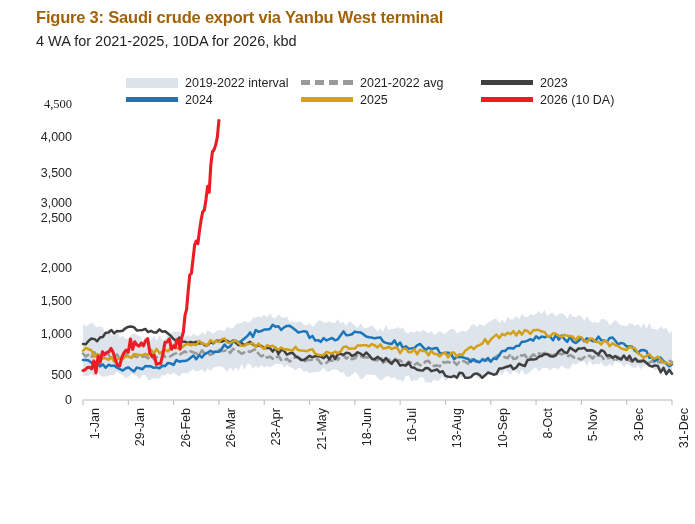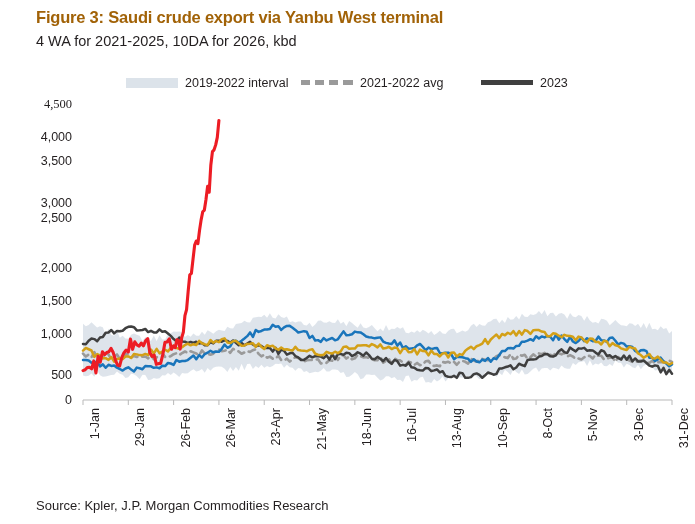--- a/index.html
+++ b/index.html
@@ -84,32 +84,46 @@
       </div>
       <div class="legend-item col2">
         <span class="swatch dashed"></span>
         <span class="legend-label">2021-2022 avg</span>
       </div>
       <div class="legend-item col3">
         <span class="swatch s2023"></span>
         <span class="legend-label">2023</span>
       </div>
     </div>
+    <div class="legend-row">
+      <div class="legend-item col1">
+        <span class="swatch s2024"></span>
+        <span class="legend-label">2024</span>
+      </div>
+      <div class="legend-item col2">
+        <span class="swatch s2025"></span>
+        <span class="legend-label">2025</span>
+      </div>
+      <div class="legend-item col3">
+        <span class="swatch s2026"></span>
+        <span class="legend-label">2026 (10 DA)</span>
+      </div>
+    </div>
   </div>
 
   <div id="plot-wrap">
     <div id="ylabels">
         <div class="ytick" style="top: 304px;">0</div>
         <div class="ytick" style="top: 279px;">500</div>
         <div class="ytick" style="top: 238.222px;">1,000</div>
         <div class="ytick" style="top: 205.333px;">1,500</div>
         <div class="ytick" style="top: 172.444px;">2,000</div>
         <div class="ytick" style="top: 122px;">2,500</div>
         <div class="ytick" style="top: 106.667px;">3,000</div>
-        <div class="ytick" style="top: 65px;">3,500</div>
+        <div class="ytick" style="top: 77px;">3,500</div>
         <div class="ytick" style="top: 40.8889px;">4,000</div>
         <div class="ytick" style="top: 8px; font-family: Liberation Serif, serif;">4,500</div>
       </div>
     <svg class="plot" id="plot-svg" width="695" height="310">
         <path d="M83.00 227.65L85.83 230.30L88.66 229.04L91.50 226.31L94.33 229.08L97.16 231.43L99.99 230.28L102.82 231.27L105.65 238.67L108.49 232.65L111.32 239.01L114.15 239.78L116.98 234.66L119.81 241.74L122.64 239.72L125.48 242.61L128.31 242.63L131.14 238.77L133.97 237.46L136.80 238.78L139.63 239.77L142.47 245.00L145.30 241.31L148.13 242.53L150.96 244.97L153.79 239.49L156.63 244.96L159.46 239.16L162.29 243.41L165.12 243.62L167.95 237.97L170.78 237.15L173.62 235.59L176.45 235.76L179.28 235.46L182.11 235.97L184.94 240.92L187.77 239.06L190.61 240.75L193.44 237.40L196.27 239.73L199.10 239.84L201.93 235.79L204.76 238.75L207.60 234.20L210.43 235.83L213.26 237.76L216.09 235.21L218.92 233.74L221.75 234.56L224.59 235.08L227.42 230.83L230.25 232.23L233.08 232.38L235.91 228.10L238.75 227.40L241.58 227.11L244.41 224.86L247.24 226.31L250.07 226.42L252.90 221.78L255.74 221.27L258.57 220.79L261.40 220.96L264.23 218.84L267.06 221.86L269.89 217.18L272.73 221.63L275.56 222.55L278.39 218.26L281.22 221.03L284.05 221.91L286.88 220.62L289.72 226.23L292.55 225.21L295.38 226.49L298.21 225.43L301.04 225.41L303.88 228.98L306.71 229.60L309.54 226.85L312.37 230.98L315.20 228.61L318.03 224.71L320.87 224.46L323.70 226.54L326.53 226.69L329.36 225.33L332.19 226.85L335.02 226.90L337.86 223.24L340.69 227.63L343.52 225.70L346.35 230.23L349.18 224.98L352.01 227.00L354.85 229.39L357.68 231.70L360.51 227.30L363.34 231.53L366.17 232.34L369.00 230.98L371.84 229.00L374.67 232.30L377.50 235.25L380.33 232.54L383.16 235.14L386.00 229.08L388.83 234.57L391.66 232.74L394.49 232.95L397.32 231.06L400.15 232.68L402.99 231.17L405.82 236.69L408.65 237.24L411.48 235.62L414.31 236.68L417.14 234.18L419.98 236.53L422.81 233.69L425.64 235.22L428.47 237.54L431.30 234.89L434.13 239.02L436.97 237.28L439.80 234.75L442.63 237.51L445.46 238.08L448.29 234.65L451.13 233.04L453.96 232.72L456.79 237.25L459.62 235.95L462.45 234.44L465.28 235.73L468.12 234.28L470.95 229.65L473.78 227.72L476.61 231.09L479.44 227.98L482.27 229.41L485.11 229.64L487.94 226.14L490.77 225.35L493.60 223.03L496.43 222.74L499.26 227.24L502.10 223.76L504.93 227.00L507.76 221.08L510.59 223.80L513.42 223.14L516.25 219.89L519.09 223.61L521.92 217.80L524.75 220.85L527.58 221.10L530.41 218.34L533.25 219.01L536.08 218.08L538.91 215.03L541.74 218.20L544.57 214.01L547.40 220.25L550.24 216.89L553.07 216.74L555.90 220.60L558.73 217.71L561.56 216.89L564.39 218.53L567.23 222.72L570.06 216.94L572.89 220.47L575.72 221.27L578.55 218.93L581.38 219.93L584.22 224.75L587.05 219.88L589.88 224.53L592.71 226.66L595.54 226.11L598.38 227.56L601.21 222.84L604.04 223.14L606.87 224.83L609.70 229.25L612.53 226.73L615.37 224.10L618.20 227.12L621.03 229.33L623.86 229.39L626.69 230.16L629.52 227.31L632.36 227.76L635.19 230.05L638.02 227.87L640.85 232.07L643.68 227.11L646.51 232.83L649.35 226.78L652.18 233.26L655.01 232.73L657.84 234.28L660.67 230.27L663.50 232.92L666.34 232.00L669.17 237.50L672.00 234.93L672.00 274.40L669.17 277.29L666.34 277.01L663.50 275.77L660.67 275.30L657.84 274.08L655.01 274.44L652.18 270.99L649.35 269.96L646.51 268.20L643.68 269.68L640.85 273.27L638.02 268.78L635.19 272.14L632.36 271.37L629.52 269.10L626.69 267.75L623.86 271.50L621.03 266.83L618.20 266.84L615.37 264.52L612.53 270.05L609.70 267.90L606.87 270.32L604.04 270.07L601.21 266.49L598.38 268.60L595.54 267.46L592.71 269.40L589.88 264.17L587.05 270.04L584.22 264.94L581.38 265.76L578.55 266.30L575.72 269.06L572.89 266.98L570.06 272.63L567.23 272.71L564.39 271.93L561.56 269.59L558.73 273.61L555.90 272.36L553.07 271.81L550.24 274.57L547.40 272.08L544.57 271.99L541.74 272.51L538.91 276.12L536.08 271.50L533.25 272.71L530.41 275.42L527.58 278.04L524.75 278.38L521.92 273.55L519.09 278.07L516.25 275.92L513.42 273.12L510.59 278.88L507.76 276.06L504.93 273.78L502.10 279.35L499.26 276.83L496.43 280.89L493.60 277.54L490.77 275.41L487.94 276.71L485.11 276.07L482.27 281.57L479.44 283.17L476.61 280.56L473.78 278.86L470.95 280.96L468.12 280.62L465.28 279.54L462.45 281.70L459.62 281.28L456.79 281.88L453.96 279.75L451.13 279.77L448.29 282.13L445.46 285.44L442.63 280.29L439.80 283.87L436.97 285.43L434.13 282.99L431.30 286.92L428.47 286.05L425.64 286.57L422.81 280.84L419.98 281.49L417.14 284.49L414.31 283.89L411.48 285.86L408.65 279.61L405.82 279.89L402.99 285.98L400.15 283.80L397.32 284.07L394.49 281.12L391.66 282.18L388.83 280.26L386.00 280.24L383.16 283.35L380.33 284.46L377.50 281.64L374.67 278.71L371.84 279.02L369.00 278.42L366.17 278.50L363.34 282.22L360.51 283.13L357.68 278.25L354.85 275.88L352.01 278.87L349.18 280.87L346.35 281.00L343.52 275.94L340.69 276.93L337.86 273.90L335.02 273.58L332.19 273.42L329.36 275.47L326.53 275.49L323.70 271.88L320.87 274.83L318.03 276.14L315.20 275.73L312.37 276.47L309.54 277.29L306.71 275.08L303.88 276.02L301.04 272.56L298.21 271.89L295.38 274.79L292.55 271.68L289.72 271.14L286.88 268.79L284.05 271.78L281.22 267.38L278.39 268.11L275.56 267.75L272.73 270.02L269.89 271.23L267.06 269.95L264.23 271.73L261.40 268.69L258.57 272.00L255.74 269.91L252.90 273.10L250.07 267.65L247.24 267.93L244.41 274.31L241.58 267.82L238.75 274.80L235.91 271.01L233.08 275.11L230.25 270.95L227.42 276.10L224.59 272.74L221.75 270.77L218.92 270.59L216.09 270.75L213.26 271.67L210.43 274.73L207.60 272.04L204.76 276.64L201.93 272.97L199.10 274.68L196.27 275.50L193.44 273.18L190.61 275.04L187.77 277.15L184.94 277.60L182.11 276.97L179.28 281.02L176.45 278.62L173.62 276.40L170.78 279.04L167.95 277.09L165.12 279.58L162.29 279.33L159.46 282.22L156.63 282.67L153.79 282.12L150.96 283.78L148.13 284.00L145.30 278.89L142.47 278.85L139.63 283.31L136.80 280.17L133.97 278.18L131.14 277.70L128.31 281.23L125.48 281.97L122.64 278.63L119.81 277.65L116.98 275.53L114.15 278.74L111.32 278.91L108.49 279.79L105.65 280.43L102.82 280.69L99.99 279.37L97.16 274.33L94.33 280.86L91.50 277.41L88.66 279.78L85.83 280.32L83.00 279.55Z" fill="#dce3ea" stroke="none" opacity="0.95"></path>
         <path d="M83.00 257.54L85.83 260.56L88.66 258.56L91.50 261.34L94.33 256.08L97.16 261.11L99.99 260.30L102.82 262.03L105.65 256.83L108.49 258.50L111.32 263.32L114.15 260.78L116.98 258.50L119.81 262.71L122.64 262.79L125.48 258.42L128.31 258.32L131.14 261.53L133.97 259.96L136.80 261.06L139.63 259.83L142.47 260.69L145.30 260.49L148.13 262.29L150.96 259.42L153.79 263.12L156.63 261.43L159.46 257.25L162.29 257.24L165.12 260.92L167.95 261.37L170.78 260.07L173.62 258.20L176.45 257.21L179.28 259.02L182.11 257.05L184.94 255.49L187.77 257.13L190.61 255.28L193.44 256.36L196.27 257.48L199.10 259.42L201.93 254.44L204.76 257.41L207.60 257.77L210.43 258.80L213.26 257.68L216.09 254.54L218.92 253.47L221.75 255.24L224.59 254.74L227.42 253.72L230.25 256.81L233.08 252.75L235.91 254.69L238.75 255.39L241.58 257.79L244.41 256.41L247.24 254.94L250.07 256.01L252.90 254.22L255.74 253.19L258.57 257.88L261.40 260.30L264.23 258.61L267.06 261.67L269.89 260.60L272.73 262.68L275.56 262.79L278.39 259.76L281.22 264.02L284.05 264.70L286.88 262.59L289.72 265.64L292.55 263.08L295.38 261.20L298.21 261.93L301.04 263.24L303.88 265.68L306.71 264.30L309.54 263.98L312.37 264.02L315.20 263.68L318.03 263.28L320.87 267.50L323.70 267.02L326.53 266.83L329.36 264.25L332.19 264.71L335.02 260.08L337.86 263.89L340.69 259.63L343.52 259.45L346.35 262.55L349.18 260.57L352.01 263.35L354.85 262.35L357.68 258.83L360.51 260.18L363.34 261.38L366.17 261.13L369.00 262.12L371.84 263.26L374.67 264.21L377.50 264.15L380.33 260.46L383.16 266.74L386.00 264.78L388.83 262.88L391.66 267.80L394.49 262.52L397.32 264.07L400.15 264.40L402.99 266.62L405.82 268.85L408.65 265.63L411.48 266.83L414.31 269.01L417.14 266.93L419.98 269.19L422.81 268.64L425.64 265.22L428.47 264.85L431.30 268.92L434.13 269.93L436.97 269.40L439.80 270.19L442.63 265.99L445.46 266.61L448.29 265.75L451.13 267.54L453.96 265.86L456.79 268.75L459.62 265.62L462.45 264.83L465.28 265.79L468.12 267.62L470.95 262.75L473.78 264.48L476.61 265.72L479.44 263.96L482.27 262.89L485.11 263.65L487.94 264.30L490.77 262.93L493.60 262.55L496.43 260.12L499.26 259.05L502.10 260.21L504.93 261.38L507.76 262.09L510.59 258.03L513.42 263.00L516.25 262.54L519.09 258.60L521.92 259.77L524.75 258.76L527.58 262.84L530.41 261.26L533.25 258.37L536.08 260.47L538.91 257.38L541.74 258.24L544.57 256.84L547.40 260.19L550.24 258.71L553.07 259.98L555.90 256.48L558.73 257.34L561.56 258.33L564.39 256.87L567.23 260.59L570.06 259.16L572.89 260.50L575.72 263.02L578.55 262.54L581.38 263.49L584.22 261.32L587.05 259.43L589.88 260.06L592.71 262.43L595.54 258.73L598.38 259.81L601.21 259.82L604.04 263.42L606.87 262.80L609.70 261.59L612.53 261.58L615.37 265.68L618.20 261.11L621.03 263.41L623.86 264.45L626.69 262.88L629.52 264.65L632.36 265.88L635.19 266.57L638.02 265.00L640.85 264.51L643.68 264.95L646.51 266.44L649.35 267.00L652.18 264.78L655.01 267.20L657.84 266.15L660.67 265.85L663.50 266.09L666.34 266.09L669.17 264.50L672.00 265.85" fill="none" stroke="#9a9a9a" stroke-width="2.6" stroke-linejoin="round" stroke-linecap="round" stroke-dasharray="7 5"></path>
         <path d="M83.00 247.98L85.83 248.35L88.66 244.72L91.50 242.59L94.33 243.11L97.16 245.16L99.99 241.56L102.82 240.95L105.65 236.70L108.49 236.55L111.32 234.02L114.15 237.36L116.98 234.90L119.81 235.34L122.64 234.78L125.48 232.20L128.31 230.78L131.14 230.49L133.97 231.18L136.80 234.40L139.63 234.25L142.47 234.01L145.30 232.92L148.13 236.07L150.96 234.86L153.79 236.40L156.63 236.46L159.46 233.34L162.29 235.71L165.12 235.19L167.95 237.44L170.78 239.93L173.62 243.09L176.45 245.14L179.28 241.50L182.11 245.40L184.94 245.73L187.77 247.13L190.61 245.94L193.44 246.99L196.27 245.76L199.10 247.48L201.93 247.02L204.76 249.28L207.60 249.18L210.43 246.07L213.26 247.40L216.09 244.85L218.92 244.66L221.75 245.73L224.59 244.17L227.42 244.91L230.25 246.77L233.08 244.45L235.91 246.76L238.75 249.31L241.58 246.86L244.41 249.32L247.24 247.67L250.07 245.84L252.90 248.54L255.74 250.24L258.57 249.25L261.40 250.06L264.23 251.97L267.06 251.98L269.89 252.00L272.73 255.60L275.56 251.80L278.39 257.86L281.22 253.68L284.05 254.71L286.88 258.62L289.72 257.27L292.55 256.68L295.38 260.05L298.21 261.38L301.04 264.02L303.88 263.88L306.71 261.99L309.54 259.79L312.37 261.36L315.20 260.04L318.03 260.24L320.87 260.59L323.70 262.12L326.53 259.38L329.36 263.57L332.19 258.44L335.02 263.09L337.86 258.30L340.69 257.82L343.52 258.85L346.35 256.74L349.18 257.13L352.01 260.07L354.85 258.70L357.68 256.25L360.51 257.65L363.34 259.65L366.17 256.51L369.00 259.12L371.84 262.84L374.67 263.28L377.50 260.88L380.33 262.83L383.16 265.18L386.00 262.02L388.83 265.78L391.66 267.63L394.49 263.95L397.32 265.23L400.15 269.66L402.99 268.85L405.82 269.70L408.65 266.67L411.48 271.35L414.31 271.66L417.14 273.66L419.98 274.28L422.81 274.56L425.64 272.01L428.47 272.32L431.30 275.12L434.13 274.36L436.97 273.44L439.80 276.44L442.63 275.17L445.46 279.88L448.29 280.80L451.13 281.10L453.96 279.78L456.79 281.86L459.62 276.65L462.45 277.12L465.28 281.83L468.12 281.86L470.95 281.14L473.78 278.17L476.61 277.41L479.44 278.85L482.27 281.76L485.11 279.22L487.94 276.56L490.77 277.47L493.60 278.71L496.43 277.85L499.26 272.49L502.10 272.46L504.93 271.32L507.76 270.55L510.59 269.39L513.42 273.24L516.25 271.44L519.09 267.66L521.92 269.02L524.75 270.13L527.58 264.08L530.41 263.41L533.25 263.51L536.08 263.13L538.91 260.58L541.74 259.98L544.57 258.16L547.40 258.00L550.24 260.20L553.07 260.58L555.90 259.29L558.73 255.28L561.56 253.38L564.39 256.07L567.23 256.99L570.06 251.58L572.89 253.70L575.72 255.36L578.55 252.37L581.38 252.63L584.22 251.83L587.05 254.67L589.88 254.17L592.71 254.38L595.54 256.59L598.38 258.44L601.21 254.25L604.04 255.41L606.87 259.95L609.70 259.18L612.53 261.68L615.37 260.10L618.20 262.07L621.03 263.44L623.86 259.45L626.69 263.63L629.52 259.83L632.36 265.27L635.19 262.46L638.02 265.40L640.85 265.53L643.68 264.50L646.51 267.01L649.35 269.68L652.18 270.68L655.01 269.38L657.84 269.99L660.67 276.35L663.50 271.82L666.34 278.14L669.17 273.84L672.00 277.69" fill="none" stroke="#3f3f3f" stroke-width="2.5" stroke-linejoin="round" stroke-linecap="round"></path>
         <path d="M83.00 263.97L85.83 263.94L88.66 264.43L91.50 266.78L94.33 266.40L97.16 265.71L99.99 270.37L102.82 268.38L105.65 271.75L108.49 268.77L111.32 269.90L114.15 269.42L116.98 271.73L119.81 273.00L122.64 274.55L125.48 272.50L128.31 271.28L131.14 273.46L133.97 275.44L136.80 271.60L139.63 272.22L142.47 273.20L145.30 270.00L148.13 270.20L150.96 270.36L153.79 271.83L156.63 271.36L159.46 272.19L162.29 269.72L165.12 270.09L167.95 266.92L170.78 267.50L173.62 268.87L176.45 263.97L179.28 265.66L182.11 265.00L184.94 265.01L187.77 264.08L190.61 261.82L193.44 259.48L196.27 263.26L199.10 259.13L201.93 261.53L204.76 258.05L207.60 256.67L210.43 254.75L213.26 256.33L216.09 255.58L218.92 255.82L221.75 252.79L224.59 248.53L227.42 251.80L230.25 250.28L233.08 245.30L235.91 244.66L238.75 246.86L241.58 244.75L244.41 242.50L247.24 240.14L250.07 236.44L252.90 240.90L255.74 234.02L258.57 235.89L261.40 234.95L264.23 233.52L267.06 233.55L269.89 232.96L272.73 228.71L275.56 230.78L278.39 230.21L281.22 233.91L284.05 231.39L286.88 229.92L289.72 229.87L292.55 231.71L295.38 233.95L298.21 236.53L301.04 235.86L303.88 235.16L306.71 235.79L309.54 242.04L312.37 239.94L315.20 244.47L318.03 244.13L320.87 245.83L323.70 242.10L326.53 244.42L329.36 243.22L332.19 242.00L335.02 244.31L337.86 243.31L340.69 239.34L343.52 235.37L346.35 239.23L349.18 238.91L352.01 238.24L354.85 235.62L357.68 236.37L360.51 236.41L363.34 238.25L366.17 240.55L369.00 241.22L371.84 241.59L374.67 242.34L377.50 241.71L380.33 241.37L383.16 245.52L386.00 246.87L388.83 247.52L391.66 247.97L394.49 244.40L397.32 249.69L400.15 246.46L402.99 252.13L405.82 250.29L408.65 252.64L411.48 252.38L414.31 252.08L417.14 249.27L419.98 247.99L422.81 250.93L425.64 254.26L428.47 251.62L431.30 253.18L434.13 252.34L436.97 251.92L439.80 257.00L442.63 257.14L445.46 256.65L448.29 256.75L451.13 258.05L453.96 263.14L456.79 260.99L459.62 260.93L462.45 261.27L465.28 262.18L468.12 262.78L470.95 265.84L473.78 263.20L476.61 265.55L479.44 266.31L482.27 263.52L485.11 264.98L487.94 261.99L490.77 265.69L493.60 262.30L496.43 263.13L499.26 259.07L502.10 255.04L504.93 255.04L507.76 252.29L510.59 251.91L513.42 252.59L516.25 249.91L519.09 249.78L521.92 245.64L524.75 245.65L527.58 244.58L530.41 243.14L533.25 244.65L536.08 240.20L538.91 242.58L541.74 240.44L544.57 241.40L547.40 239.97L550.24 240.82L553.07 244.25L555.90 238.75L558.73 243.73L561.56 239.46L564.39 243.05L567.23 245.93L570.06 240.91L572.89 245.49L575.72 247.05L578.55 244.99L581.38 241.78L584.22 245.08L587.05 242.23L589.88 243.76L592.71 245.24L595.54 244.97L598.38 240.57L601.21 244.25L604.04 244.48L606.87 245.89L609.70 241.96L612.53 241.50L615.37 244.73L618.20 248.48L621.03 246.88L623.86 247.61L626.69 250.54L629.52 250.20L632.36 251.03L635.19 254.97L638.02 256.60L640.85 254.30L643.68 254.03L646.51 255.17L649.35 261.83L652.18 261.55L655.01 265.03L657.84 263.37L660.67 261.66L663.50 265.23L666.34 267.59L669.17 270.32L672.00 268.48" fill="none" stroke="#1a75bb" stroke-width="2.5" stroke-linejoin="round" stroke-linecap="round"></path>
         <path d="M83.00 254.58L85.83 251.98L88.66 253.25L91.50 254.50L94.33 260.91L97.16 258.09L99.99 259.46L102.82 262.29L105.65 262.19L108.49 263.87L111.32 261.07L114.15 265.59L116.98 262.94L119.81 262.44L122.64 263.12L125.48 260.52L128.31 260.39L131.14 262.02L133.97 257.92L136.80 258.37L139.63 259.12L142.47 259.14L145.30 257.93L148.13 259.22L150.96 253.53L153.79 257.48L156.63 252.90L159.46 257.12L162.29 255.59L165.12 253.70L167.95 255.42L170.78 251.87L173.62 249.81L176.45 252.00L179.28 252.81L182.11 251.27L184.94 249.05L187.77 247.68L190.61 249.34L193.44 248.21L196.27 249.07L199.10 244.87L201.93 247.23L204.76 248.28L207.60 249.18L210.43 244.05L213.26 246.61L216.09 245.14L218.92 246.16L221.75 243.16L224.59 242.34L227.42 246.42L230.25 247.07L233.08 245.30L235.91 244.83L238.75 247.31L241.58 249.75L244.41 249.47L247.24 247.94L250.07 247.77L252.90 247.15L255.74 250.88L258.57 247.53L261.40 250.90L264.23 252.88L267.06 249.25L269.89 250.36L272.73 249.68L275.56 252.27L278.39 253.65L281.22 251.52L284.05 253.55L286.88 253.18L289.72 254.01L292.55 254.49L295.38 250.86L298.21 254.05L301.04 254.52L303.88 254.65L306.71 255.33L309.54 253.89L312.37 253.23L315.20 257.78L318.03 258.78L320.87 259.34L323.70 258.81L326.53 255.85L329.36 257.00L332.19 257.52L335.02 255.73L337.86 257.13L340.69 255.43L343.52 250.88L346.35 250.50L349.18 252.83L352.01 252.39L354.85 252.53L357.68 249.47L360.51 249.39L363.34 249.15L366.17 249.23L369.00 250.44L371.84 248.07L374.67 249.37L377.50 251.40L380.33 248.44L383.16 252.53L386.00 252.05L388.83 250.75L391.66 253.02L394.49 251.56L397.32 252.13L400.15 257.12L402.99 252.88L405.82 252.49L408.65 256.20L411.48 256.05L414.31 253.02L417.14 258.34L419.98 253.55L422.81 255.02L425.64 255.32L428.47 259.32L431.30 254.52L434.13 258.09L436.97 257.97L439.80 260.45L442.63 257.40L445.46 257.03L448.29 261.46L451.13 256.75L453.96 256.40L456.79 260.52L459.62 258.08L462.45 258.89L465.28 254.69L468.12 252.60L470.95 250.68L473.78 253.15L476.61 250.24L479.44 249.15L482.27 247.66L485.11 243.15L487.94 247.89L490.77 243.47L493.60 240.88L496.43 238.58L499.26 242.14L502.10 237.94L504.93 239.29L507.76 236.74L510.59 238.27L513.42 235.06L516.25 239.50L519.09 235.16L521.92 238.62L524.75 234.12L527.58 235.03L530.41 237.93L533.25 234.21L536.08 233.93L538.91 234.11L541.74 235.52L544.57 235.95L547.40 240.34L550.24 240.20L553.07 237.31L555.90 237.83L558.73 239.69L561.56 241.28L564.39 238.80L567.23 239.87L570.06 240.02L572.89 240.73L575.72 244.33L578.55 240.62L581.38 241.38L584.22 244.53L587.05 246.59L589.88 242.62L592.71 242.84L595.54 245.88L598.38 245.91L601.21 248.52L604.04 244.74L606.87 245.36L609.70 250.29L612.53 247.06L615.37 249.31L618.20 249.99L621.03 252.40L623.86 253.30L626.69 253.93L629.52 250.74L632.36 252.06L635.19 252.55L638.02 257.40L640.85 259.03L643.68 261.73L646.51 259.91L649.35 257.98L652.18 262.16L655.01 262.52L657.84 260.66L660.67 263.59L663.50 266.55L666.34 266.49L669.17 268.58L672.00 267.16" fill="none" stroke="#d3a017" stroke-width="2.5" stroke-linejoin="round" stroke-linecap="round"></path>
         <path d="M83.00 274.58L85.16 273.77L87.32 271.53L89.47 271.26L91.63 272.84L93.79 264.88L95.95 276.91L98.10 260.28L100.26 266.22L102.42 255.71L104.58 258.72L106.73 256.44L108.89 255.75L111.05 252.42L113.21 256.57L115.36 263.76L117.52 269.28L119.68 269.82L121.84 261.31L123.99 256.65L126.15 254.13L128.31 255.98L130.47 243.10L132.62 253.32L134.78 245.83L136.94 248.98L139.10 250.14L141.25 247.02L143.41 249.84L145.57 244.89L147.73 242.67L149.88 256.73L152.04 260.36L154.20 259.09L156.36 268.30L158.51 267.62L160.67 267.48L162.83 258.38L164.99 246.39L167.14 245.99L169.30 242.79L171.46 253.30L173.62 249.95L175.23 251.68L176.85 243.74L178.47 244.45L180.09 253.08L181.71 241.57L183.32 236.34L184.94 219.54L186.56 213.66L188.18 195.14L189.80 178.77L191.41 177.29L193.03 163.11L194.65 149.18L196.27 145.02L197.89 147.64L199.51 134.46L201.12 123.88L202.74 115.71L204.36 114.05L205.98 103.53L207.60 90.39L209.21 96.14L210.83 68.96L212.45 55.59L214.07 53.85L215.69 48.88L217.30 41.42L218.92 24.44" fill="none" stroke="#ed1c24" stroke-width="3.1" stroke-linejoin="round" stroke-linecap="round"></path>
@@ -141,14 +155,13 @@
       <div class="xtick" style="left: 359.846px;">18-Jun</div>
       <div class="xtick" style="left: 405.154px;">16-Jul</div>
       <div class="xtick" style="left: 450.462px;">13-Aug</div>
       <div class="xtick" style="left: 495.769px;">10-Sep</div>
       <div class="xtick" style="left: 541.077px;">8-Oct</div>
       <div class="xtick" style="left: 586.385px;">5-Nov</div>
       <div class="xtick" style="left: 631.692px;">3-Dec</div>
       <div class="xtick" style="left: 677px;">31-Dec</div>
     </div>
 
-  <div class="source">Source: Kpler, J.P. Morgan Commodities Research</div>
 </div>
 
 </body></html>

